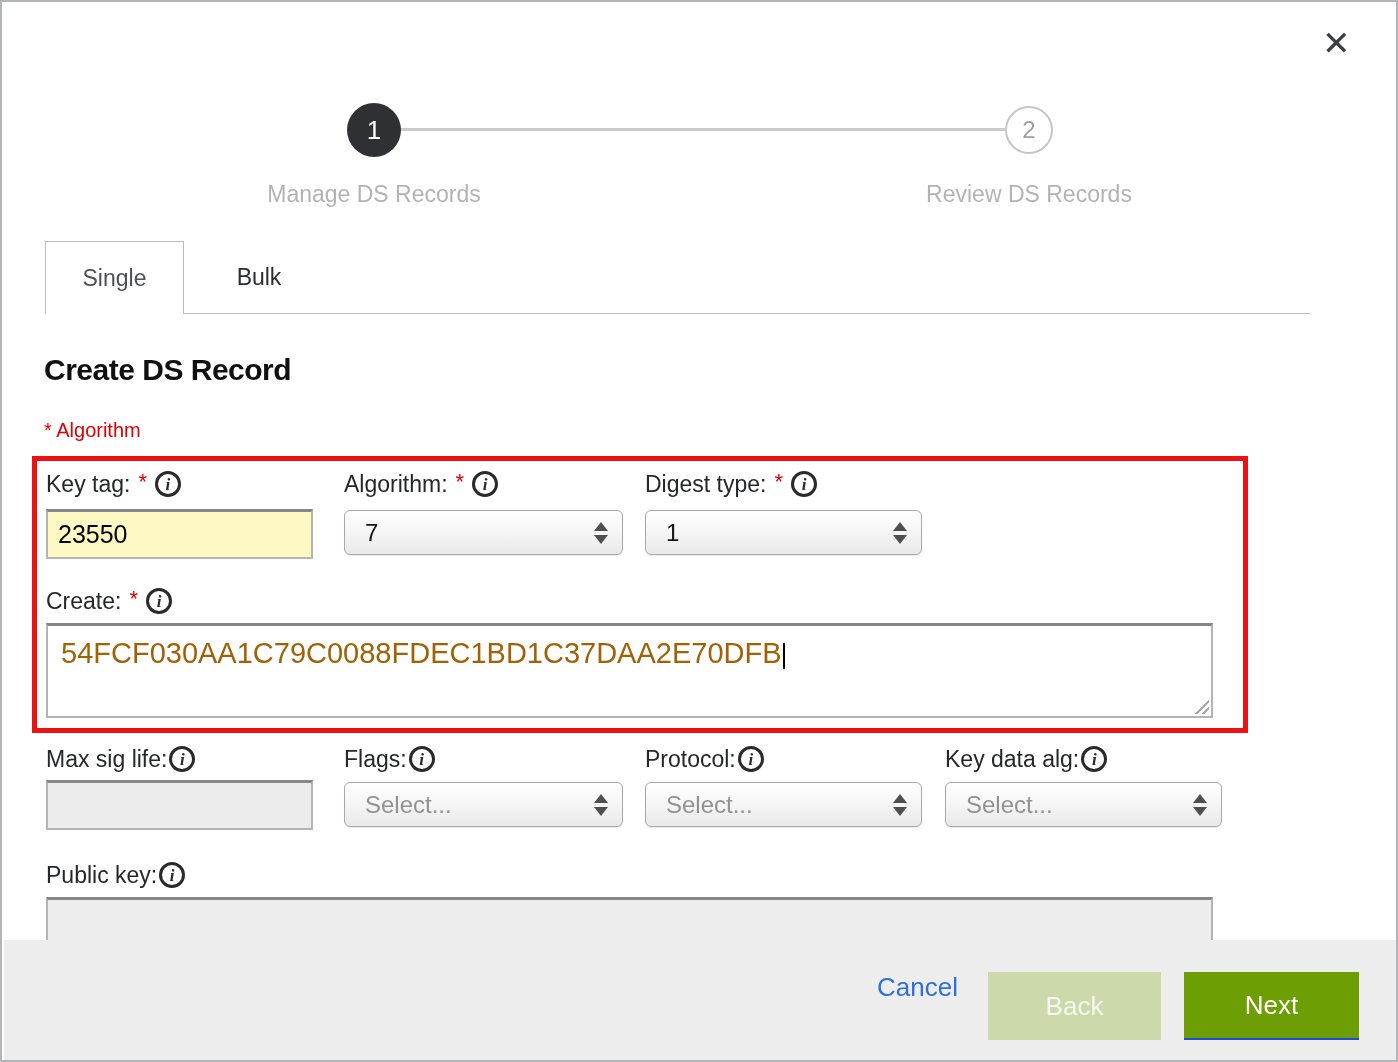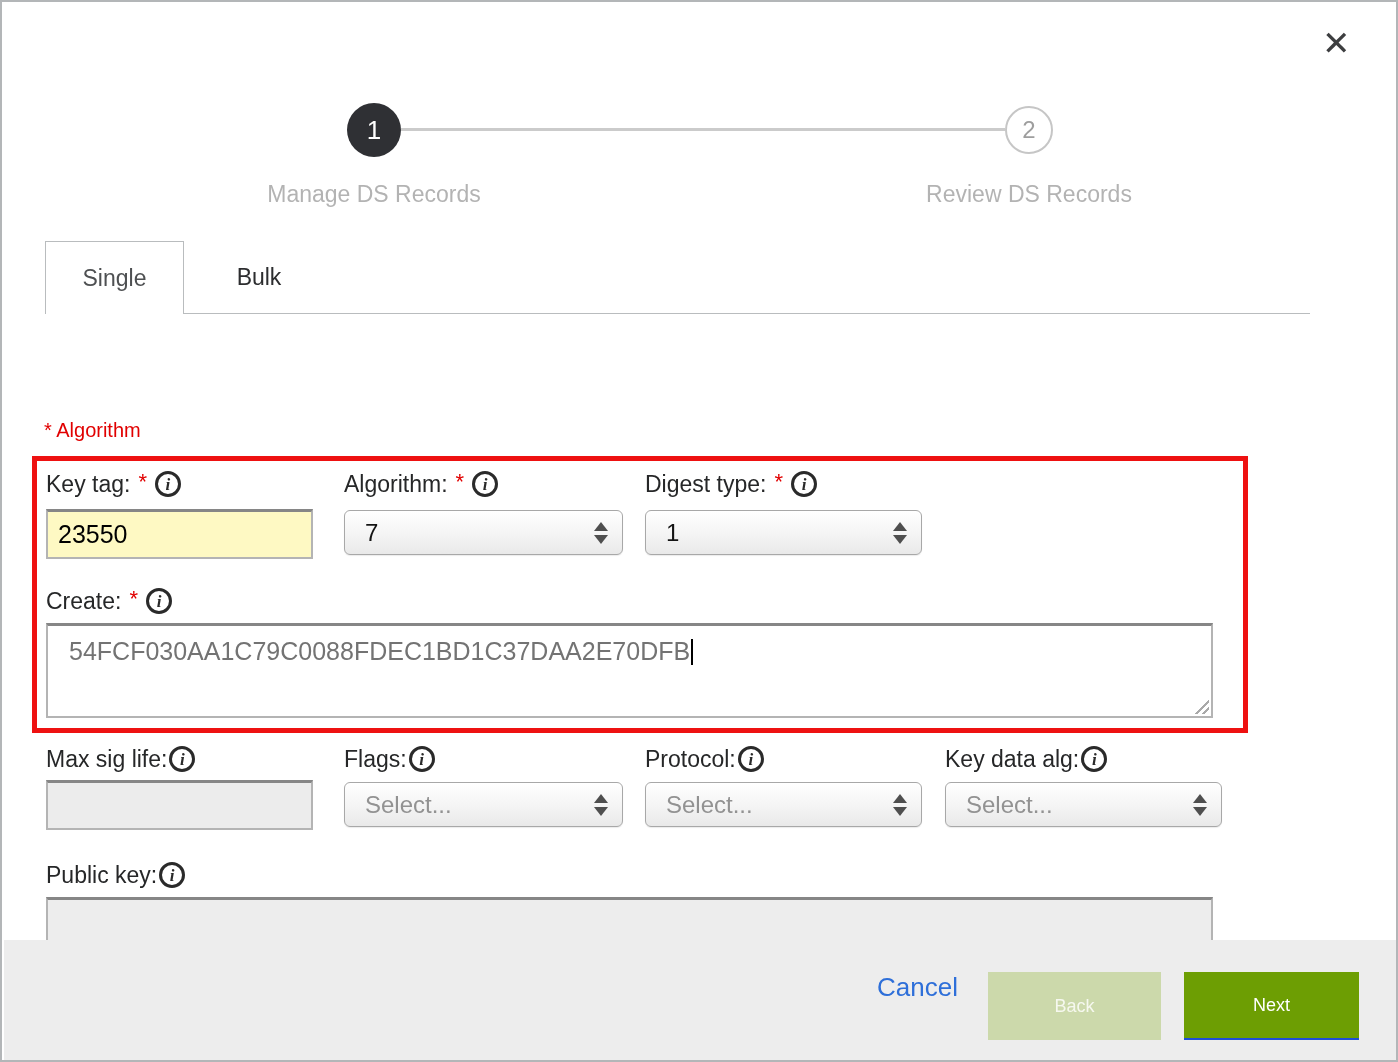--- a/index.html
+++ b/index.html
@@ -59,50 +59,51 @@
   .arrows { display:flex; flex-direction:column; gap:4px; align-items:center; }
   .arrows .up { width:0; height:0; border-left:7px solid transparent; border-right:7px solid transparent; border-bottom:9px solid #4f4f4f; }
   .arrows .down { width:0; height:0; border-left:7px solid transparent; border-right:7px solid transparent; border-top:9px solid #4f4f4f; }
   .pos-alg { left:342px; top:508px; width:279px; }
   .pos-dtype { left:643px; top:508px; width:277px; }
   .pos-flags { left:342px; top:780px; width:279px; }
   .pos-proto { left:643px; top:780px; width:277px; }
   .pos-kda { left:943px; top:780px; width:277px; }
 
   
-  .tarea { position:absolute; border:2px solid #b4b4b4; border-top:3px solid #868686; background:#fff; font-size:25px; color:#737373; padding:10px 21px; line-height:1.2; }
+  .tarea { position:absolute; border:2px solid #b4b4b4; border-top:3px solid #868686; background:#fff; font-size:29px; color:#a16207; padding:10px 13px; line-height:1.2; }
   .pos-digest { left:44px; top:621px; width:1167px; height:95px; }
   .pos-pk { left:44px; top:895px; width:1167px; height:43px; background:#ededed; border-bottom:none; }
   .caret { display:inline-block; width:2px; height:26px; background:#000; vertical-align:text-bottom; margin-left:1px; }
   .grip { position:absolute; right:2px; bottom:2px; width:17px; height:17px; background:repeating-linear-gradient(-45deg, transparent 0 3px, #a9a9a9 3px 5px); clip-path:polygon(100% 0, 100% 100%, 0 100%); cursor:nwse-resize; }
 
   
   .footer { position:absolute; left:2px; top:938px; width:1394px; height:122px; background:#ededed; }
   .cancel { position:absolute; left:873px; top:32px; font-size:26px; color:#2e6fd9; cursor:pointer; }
-  .btn { position:absolute; top:32px; height:68px; display:flex; align-items:center; justify-content:center; font-size:18px; cursor:pointer; }
+  .btn { position:absolute; top:32px; height:68px; display:flex; align-items:center; justify-content:center; font-size:26px; cursor:pointer; }
   .btn.back { left:984px; width:173px; background:#ccd9ab; color:#f6f8ef; }
   .btn.next { left:1180px; width:175px; background:#6d9e03; color:#ffffff; border-bottom:2px solid #1d4ed8; }
 </style>
 </head>
 <body>
 
 <div class="modal">
 
   <span class="close">✕</span>
 
   <div class="connector"></div>
   <div class="circle c1">1</div>
   <div class="circle c2">2</div>
   <div class="steplabel l1">Manage DS Records</div>
   <div class="steplabel l2">Review DS Records</div>
 
   <div class="tab tab-single">Single</div>
   <div class="tab tab-bulk">Bulk</div>
   <div class="tab-rule"></div>
 
+  <h1>Create DS Record</h1>
   <div class="required-note">* Algorithm</div>
 
   <div class="highlight-box"></div>
 
   <div class="flabel lab-keytag">
     <span>Key tag:</span>
     <span class="req">*</span>
     <span class="info">
         <i>i</i>
       </span>

